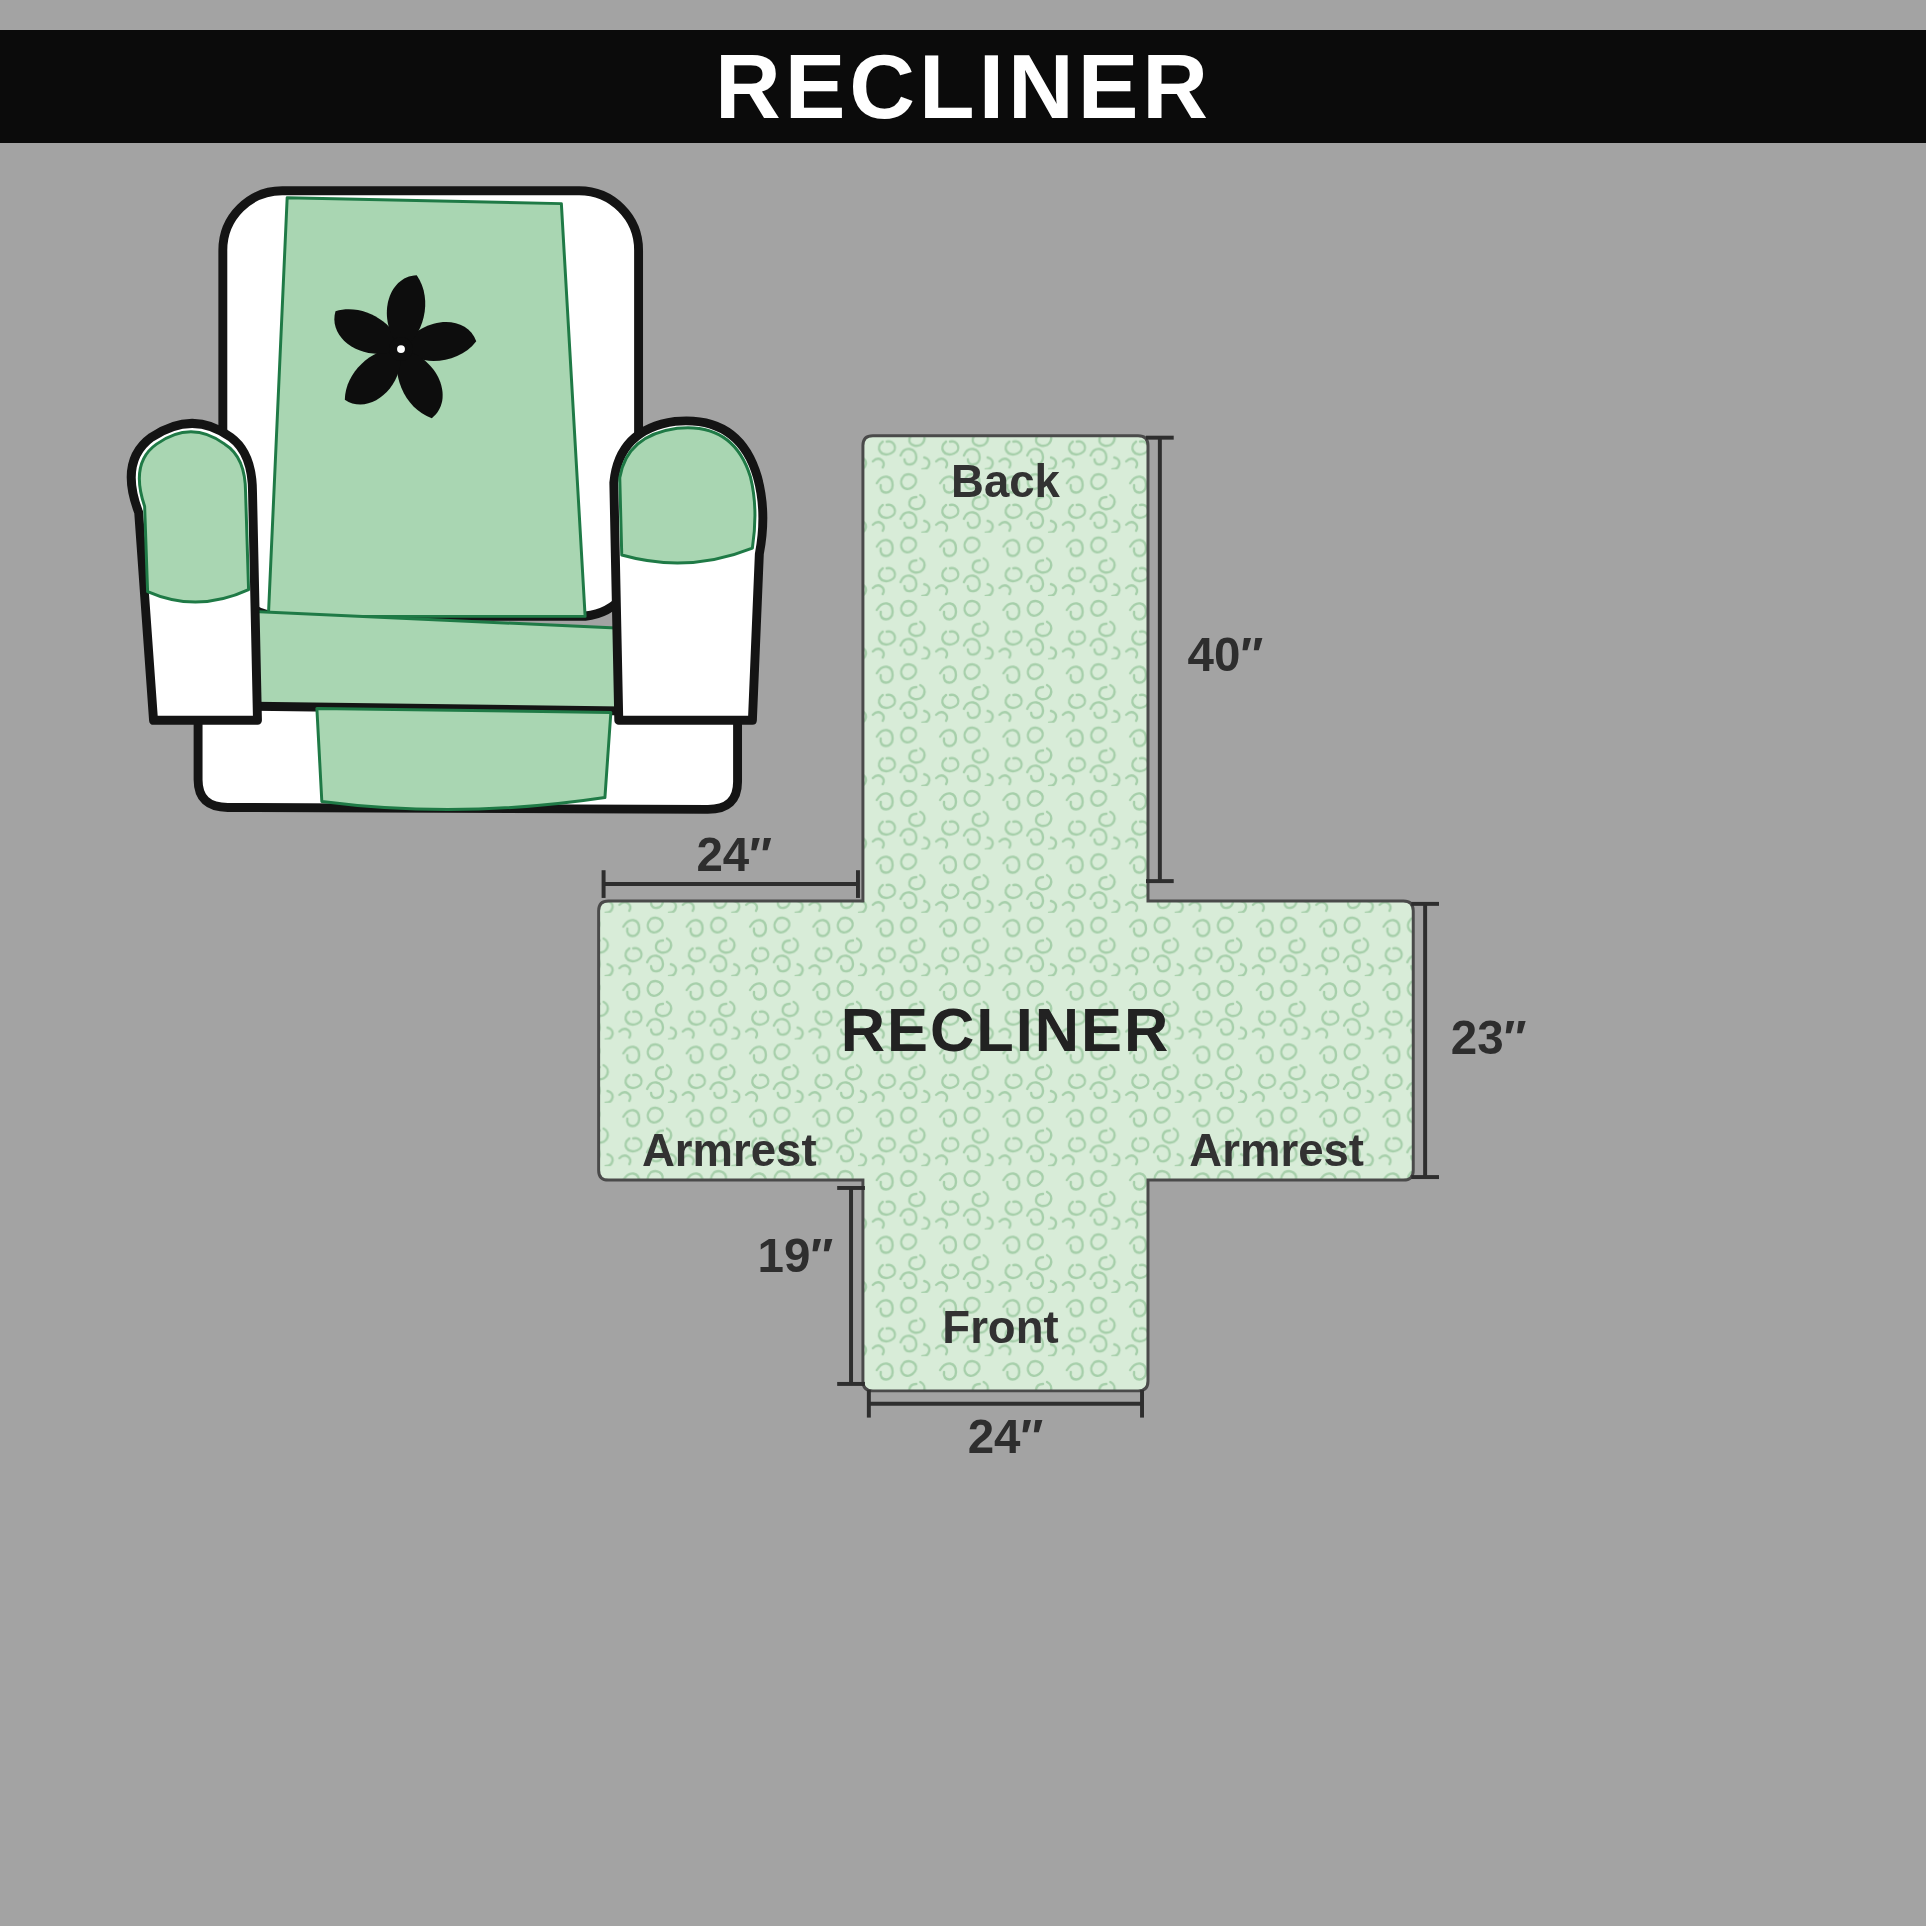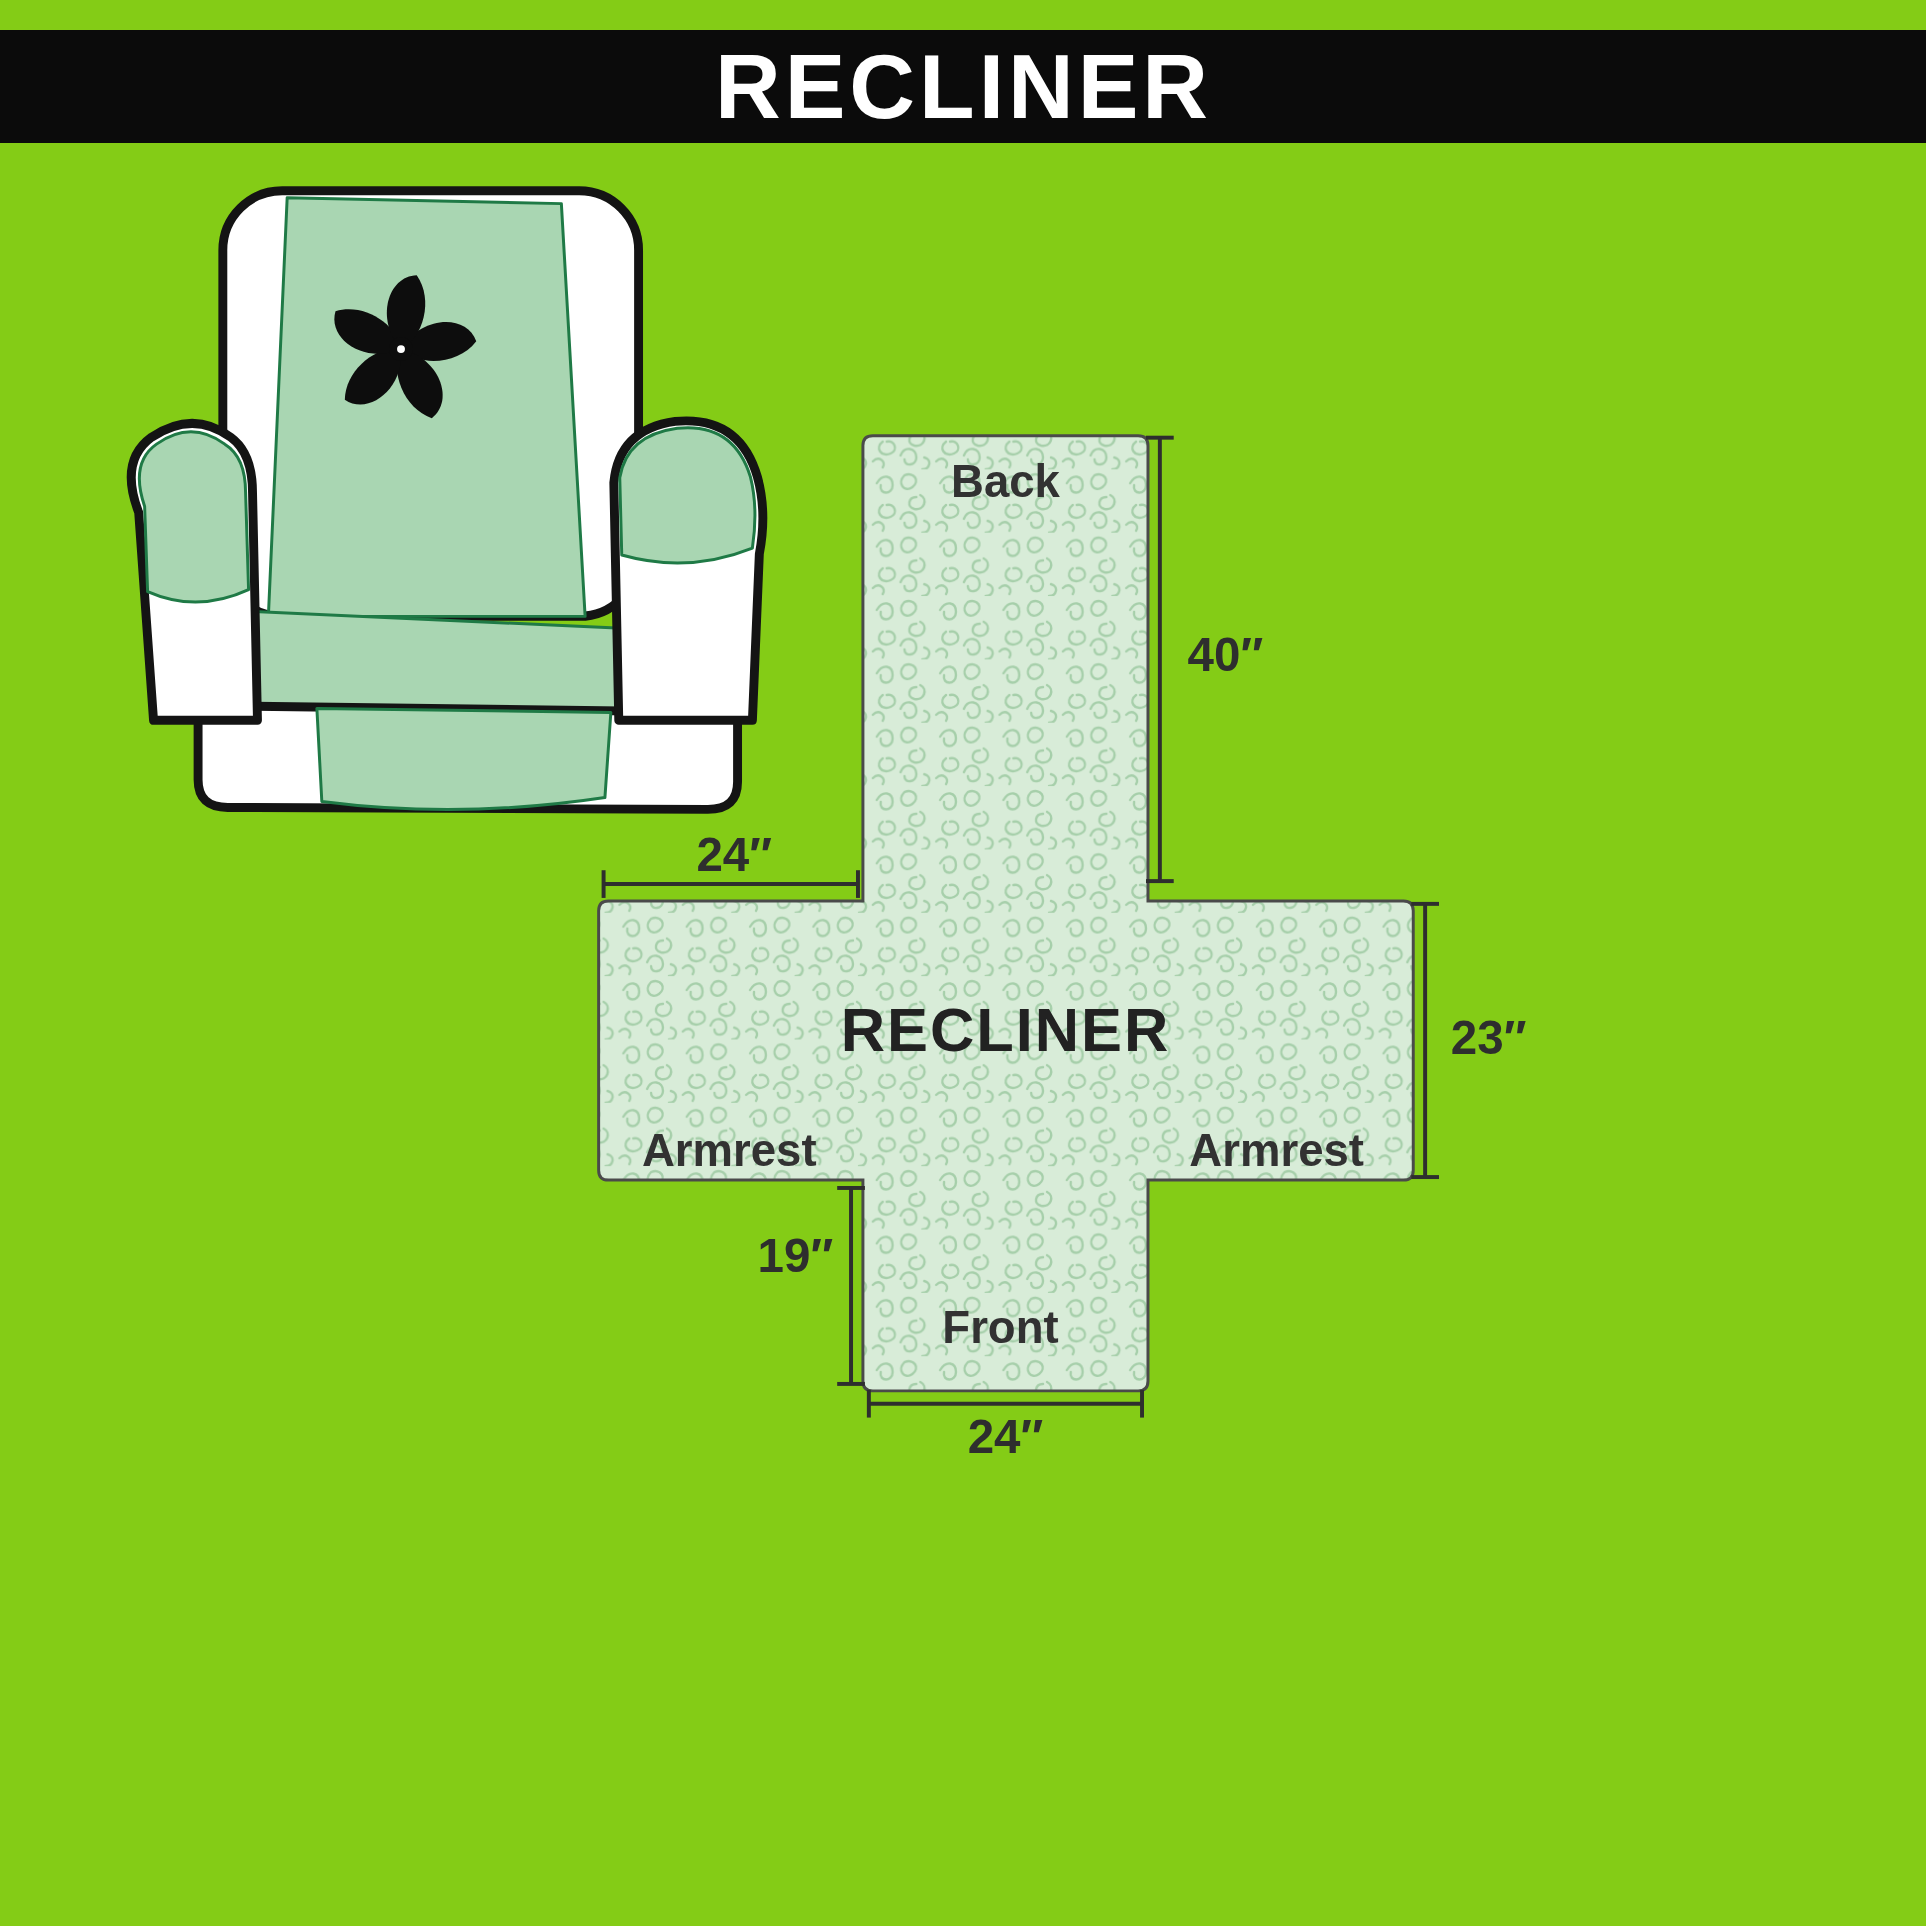--- a/index.html
+++ b/index.html
@@ -1,19 +1,19 @@
 <!DOCTYPE html>
 <html><head>
 <meta charset="utf-8">
 <style>
   html,body{margin:0;padding:0;background:#ffffff;}
   #canvas{
     position:relative;
     width:1927px;height:1927px;
-    background:#84cc16;
+    background:#a3a3a3;
     overflow:hidden;
     font-family:"Liberation Sans", sans-serif;
   }
   .banner{
     position:absolute;left:0;top:30px;width:100%;height:113px;
     background:#0b0b0b;
     display:flex;align-items:center;justify-content:center;
   }
   .banner h1{
     margin:0;color:#ffffff;font-size:91px;font-weight:800;

